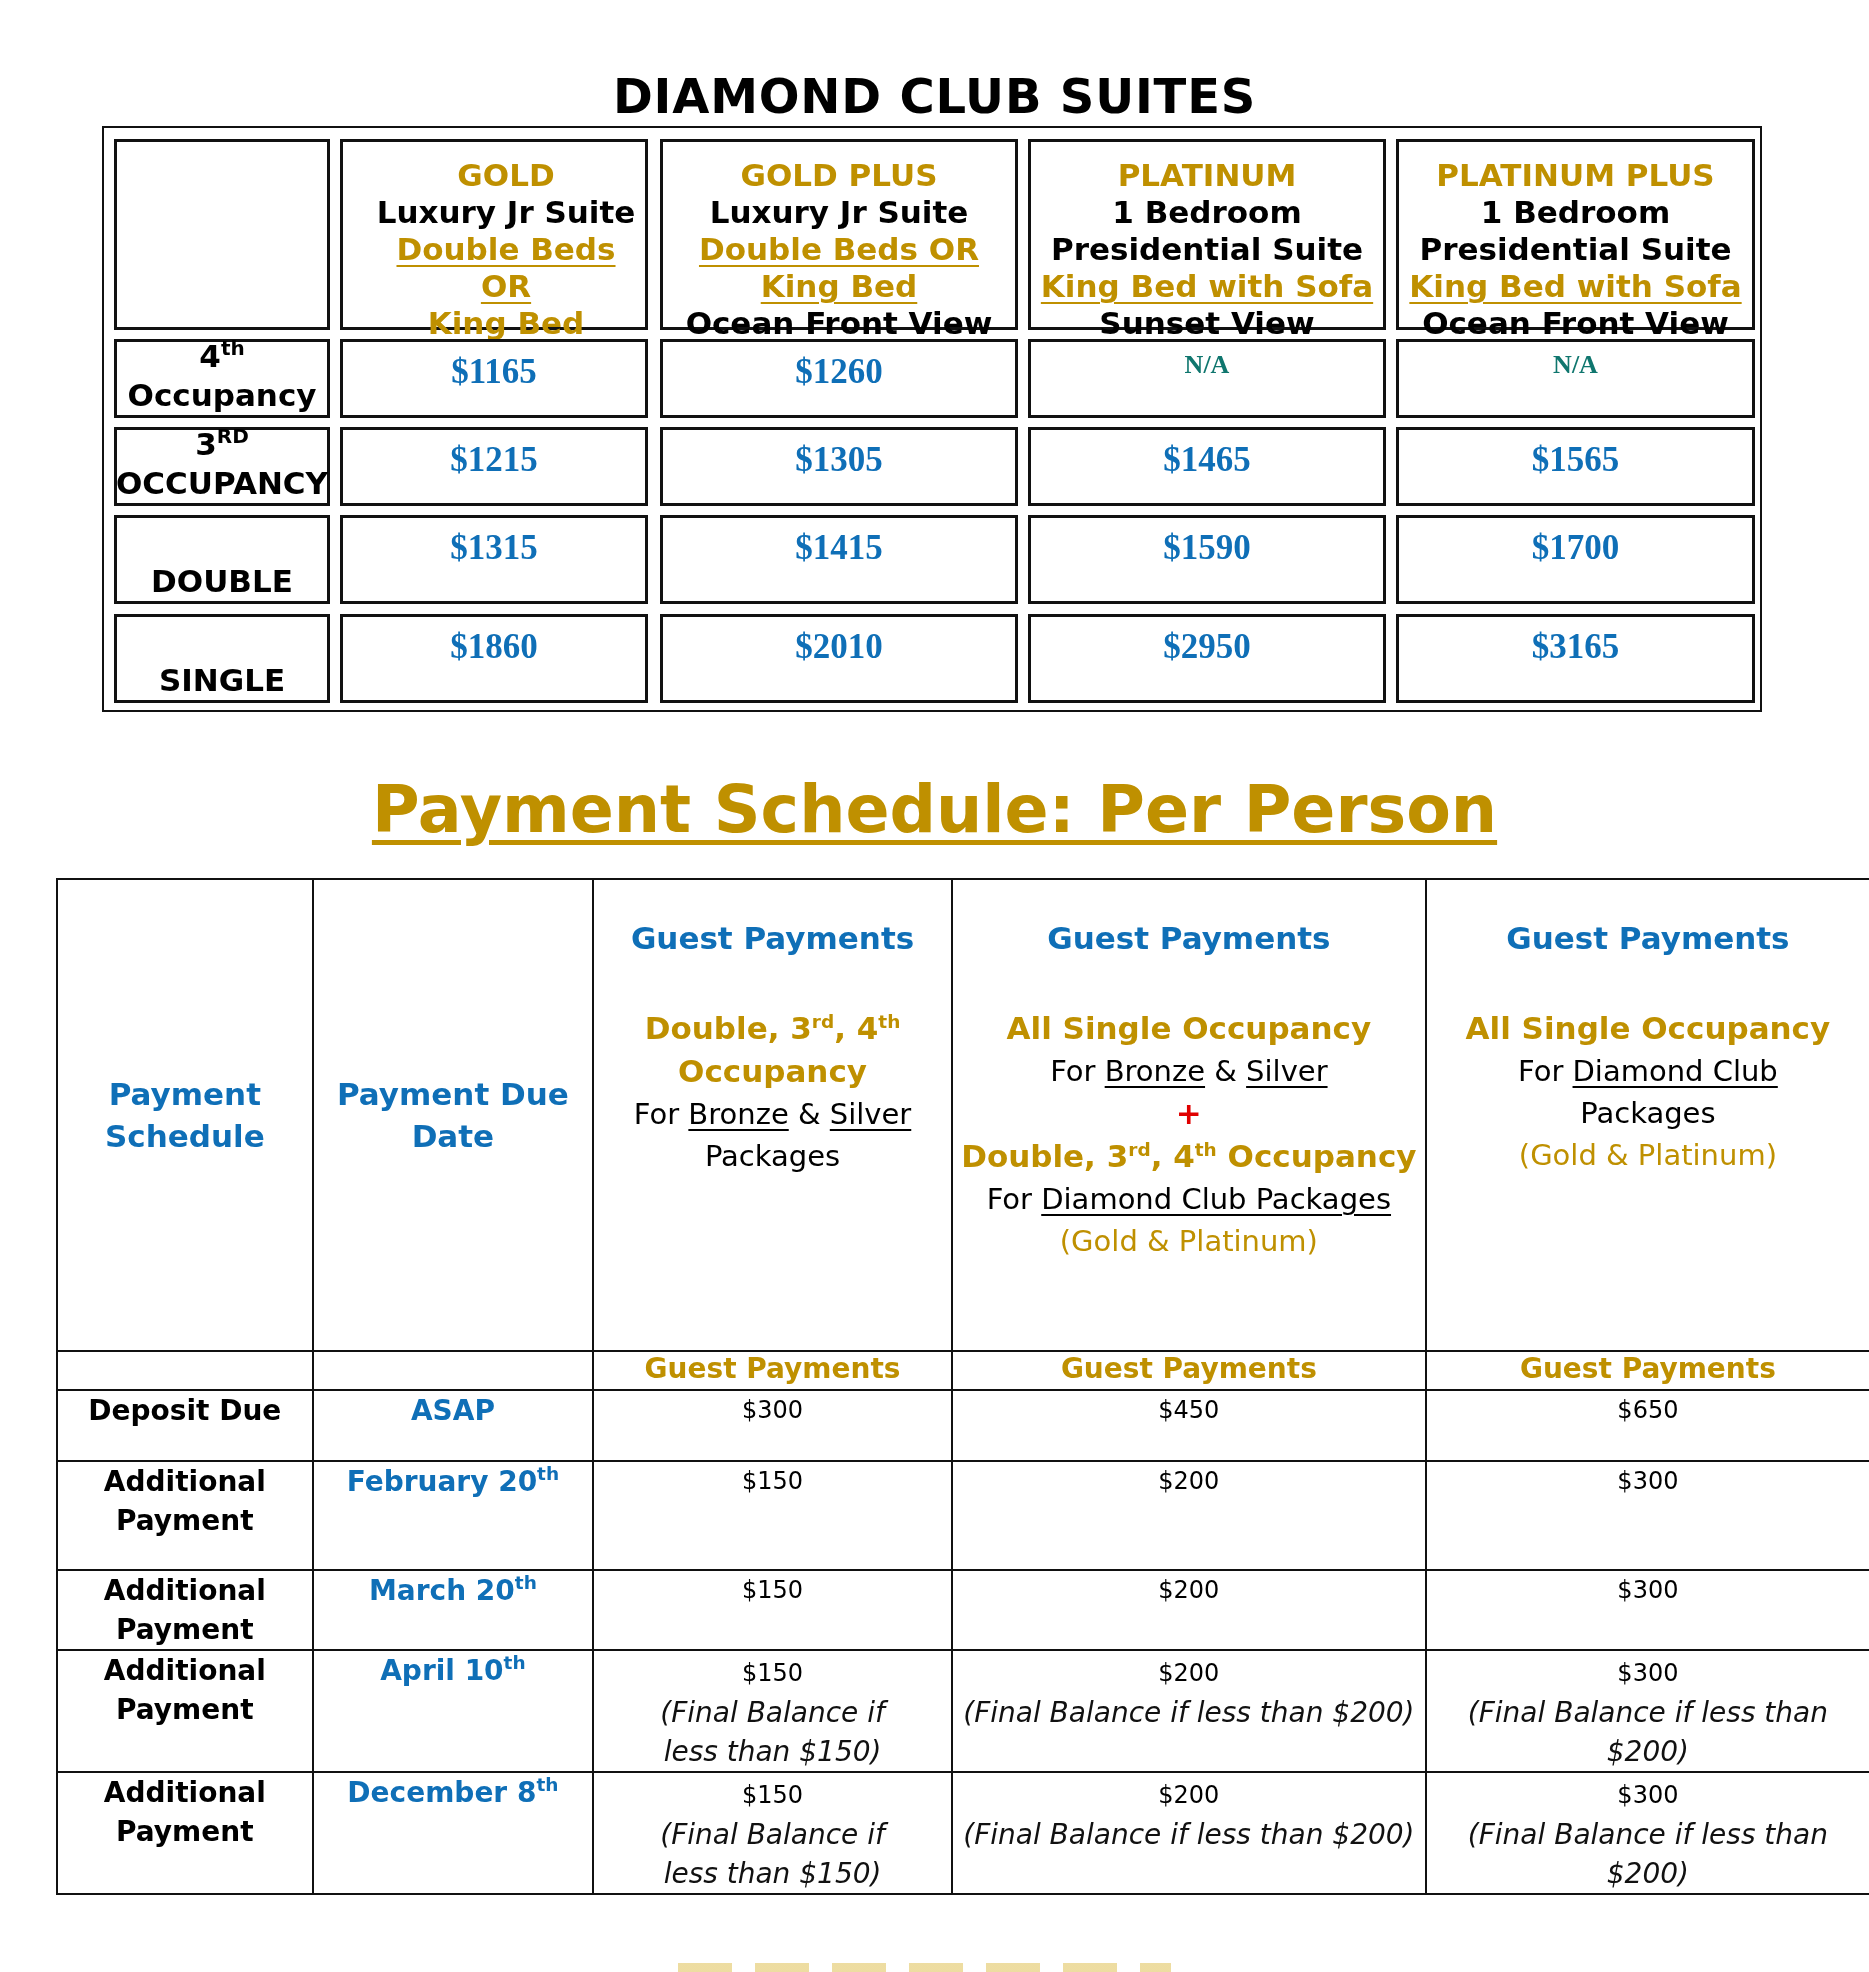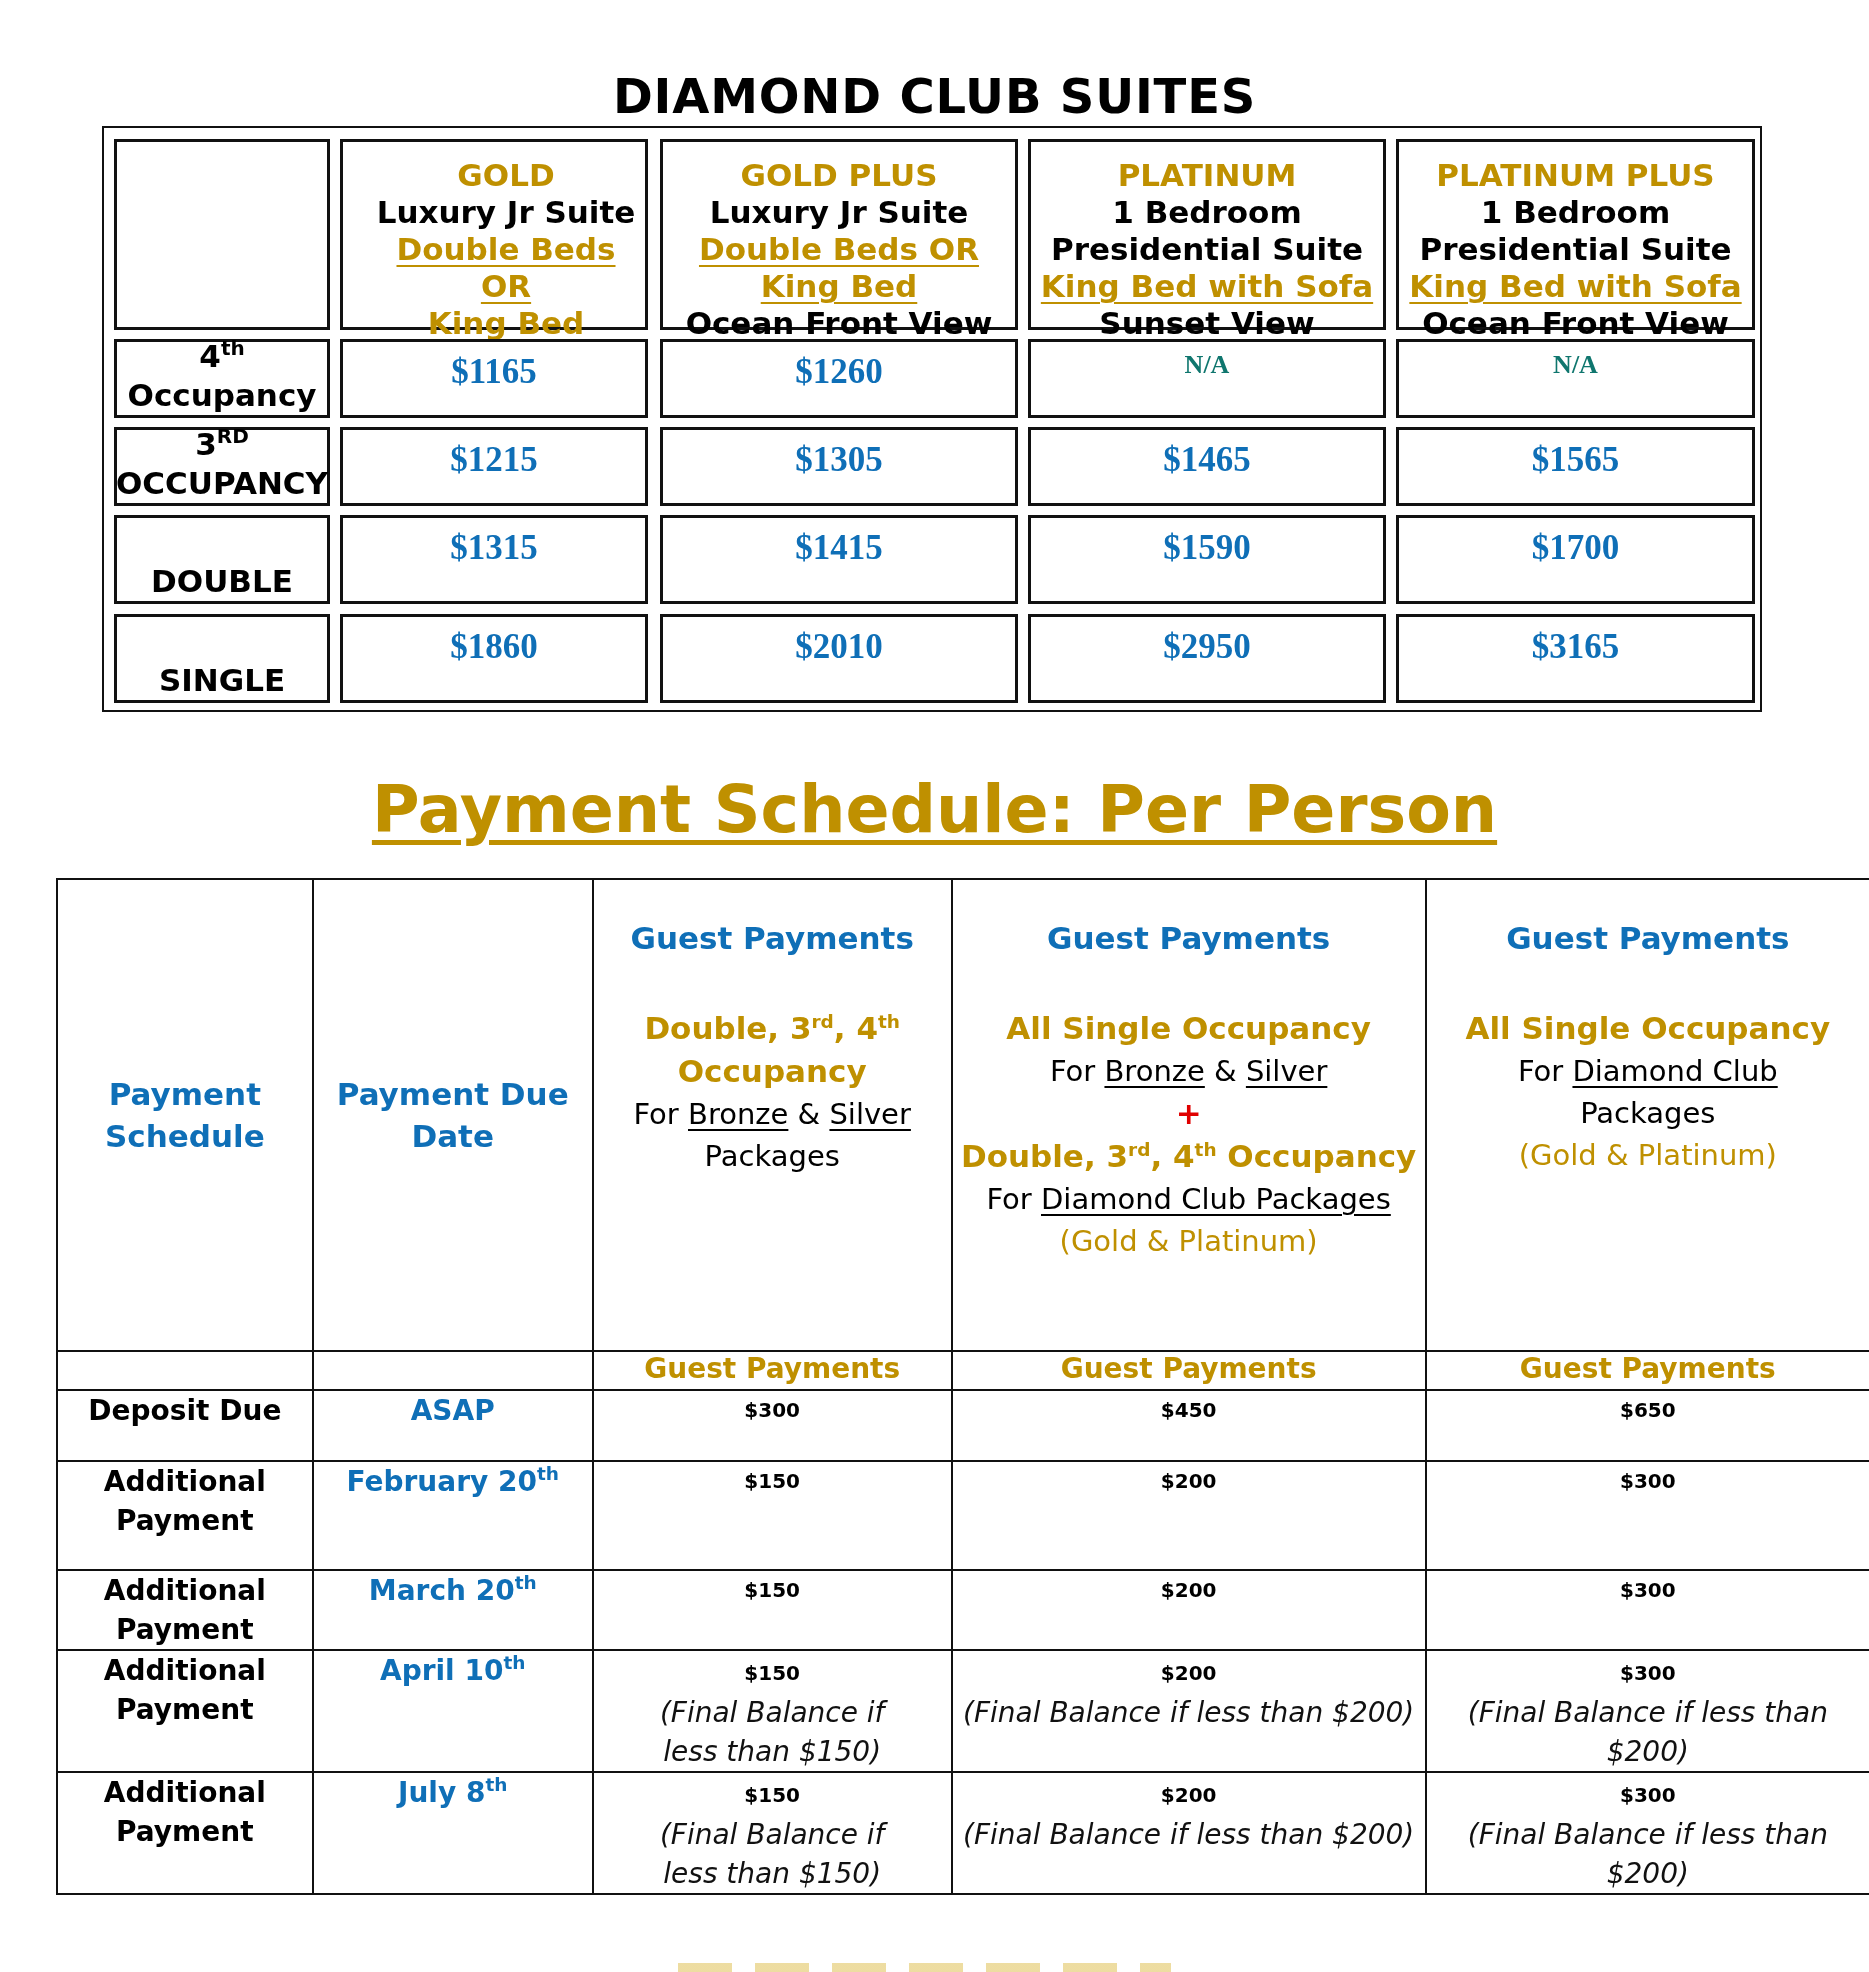--- a/index.html
+++ b/index.html
@@ -39,21 +39,21 @@
                   box-sizing: border-box; }
   .pay-table tr.head td { vertical-align: middle; }
   .ph-blue { color: #0F6FB7; font-weight: bold; font-size: 31px; line-height: 42px; }
   .ph-gold { color: #BF9000; font-weight: bold; font-size: 31px; line-height: 43px; }
   .ph-norm { font-size: 29px; line-height: 42px; }
   .ph-goldn { color: #BF9000; font-size: 29px; line-height: 42px; }
   .sub-gp { color: #BF9000; font-weight: bold; font-size: 28px; line-height: 34px; }
   .lbl { font-weight: bold; font-size: 28px; line-height: 39px; padding-top: 3.1px; }
   .date { color: #0F6FB7; font-weight: bold; font-size: 28px; line-height: 39px; padding-top: 3.1px; }
   .date sup, .ph-gold sup { font-size: 18.5px; vertical-align: 10.8px; line-height: 0; }
-  .amt { font-weight: bold; font-size: 20px; line-height: 39px; padding-top: 3.1px; }
+  .amt { font-weight: normal; font-size: 24px; line-height: 39px; padding-top: 3.1px; }
   .note { font-style: italic; font-size: 28px; line-height: 39px; color: #111; }
 
   .head-gap { height: 48px; }
   .cropped-heading { position: absolute; left: 678px; top: 1963px; width: 493px; height: 9.2px;
                      background: repeating-linear-gradient(90deg, #E9D48A 0 54px, transparent 54px 77px); opacity: .8; }
 </style>
 </head>
 <body>
 
 <div class="doc-title">DIAMOND CLUB SUITES</div>
@@ -235,21 +235,21 @@
           <div class="amt">$300</div>
           <div class="note" style="padding:0 15.4px">(Final Balance if less than $200)</div>
         </td>
   </tr>
 
   <tr style="height:116px;">
     <td class="lbl">
           <div>Additional</div>
           <div>Payment</div>
         </td>
-    <td class="date"><span>July 8</span><sup>th</sup></td>
+    <td class="date"><span>December 8</span><sup>th</sup></td>
     <td>
           <div class="amt">$150</div>
           <div class="note" style="padding:0 31px">(Final Balance if less than $150)</div>
         </td>
     <td>
           <div class="amt">$200</div>
           <div class="note">(Final Balance if less than $200)</div>
         </td>
     <td style="border-right:none;">
           <div class="amt">$300</div>

